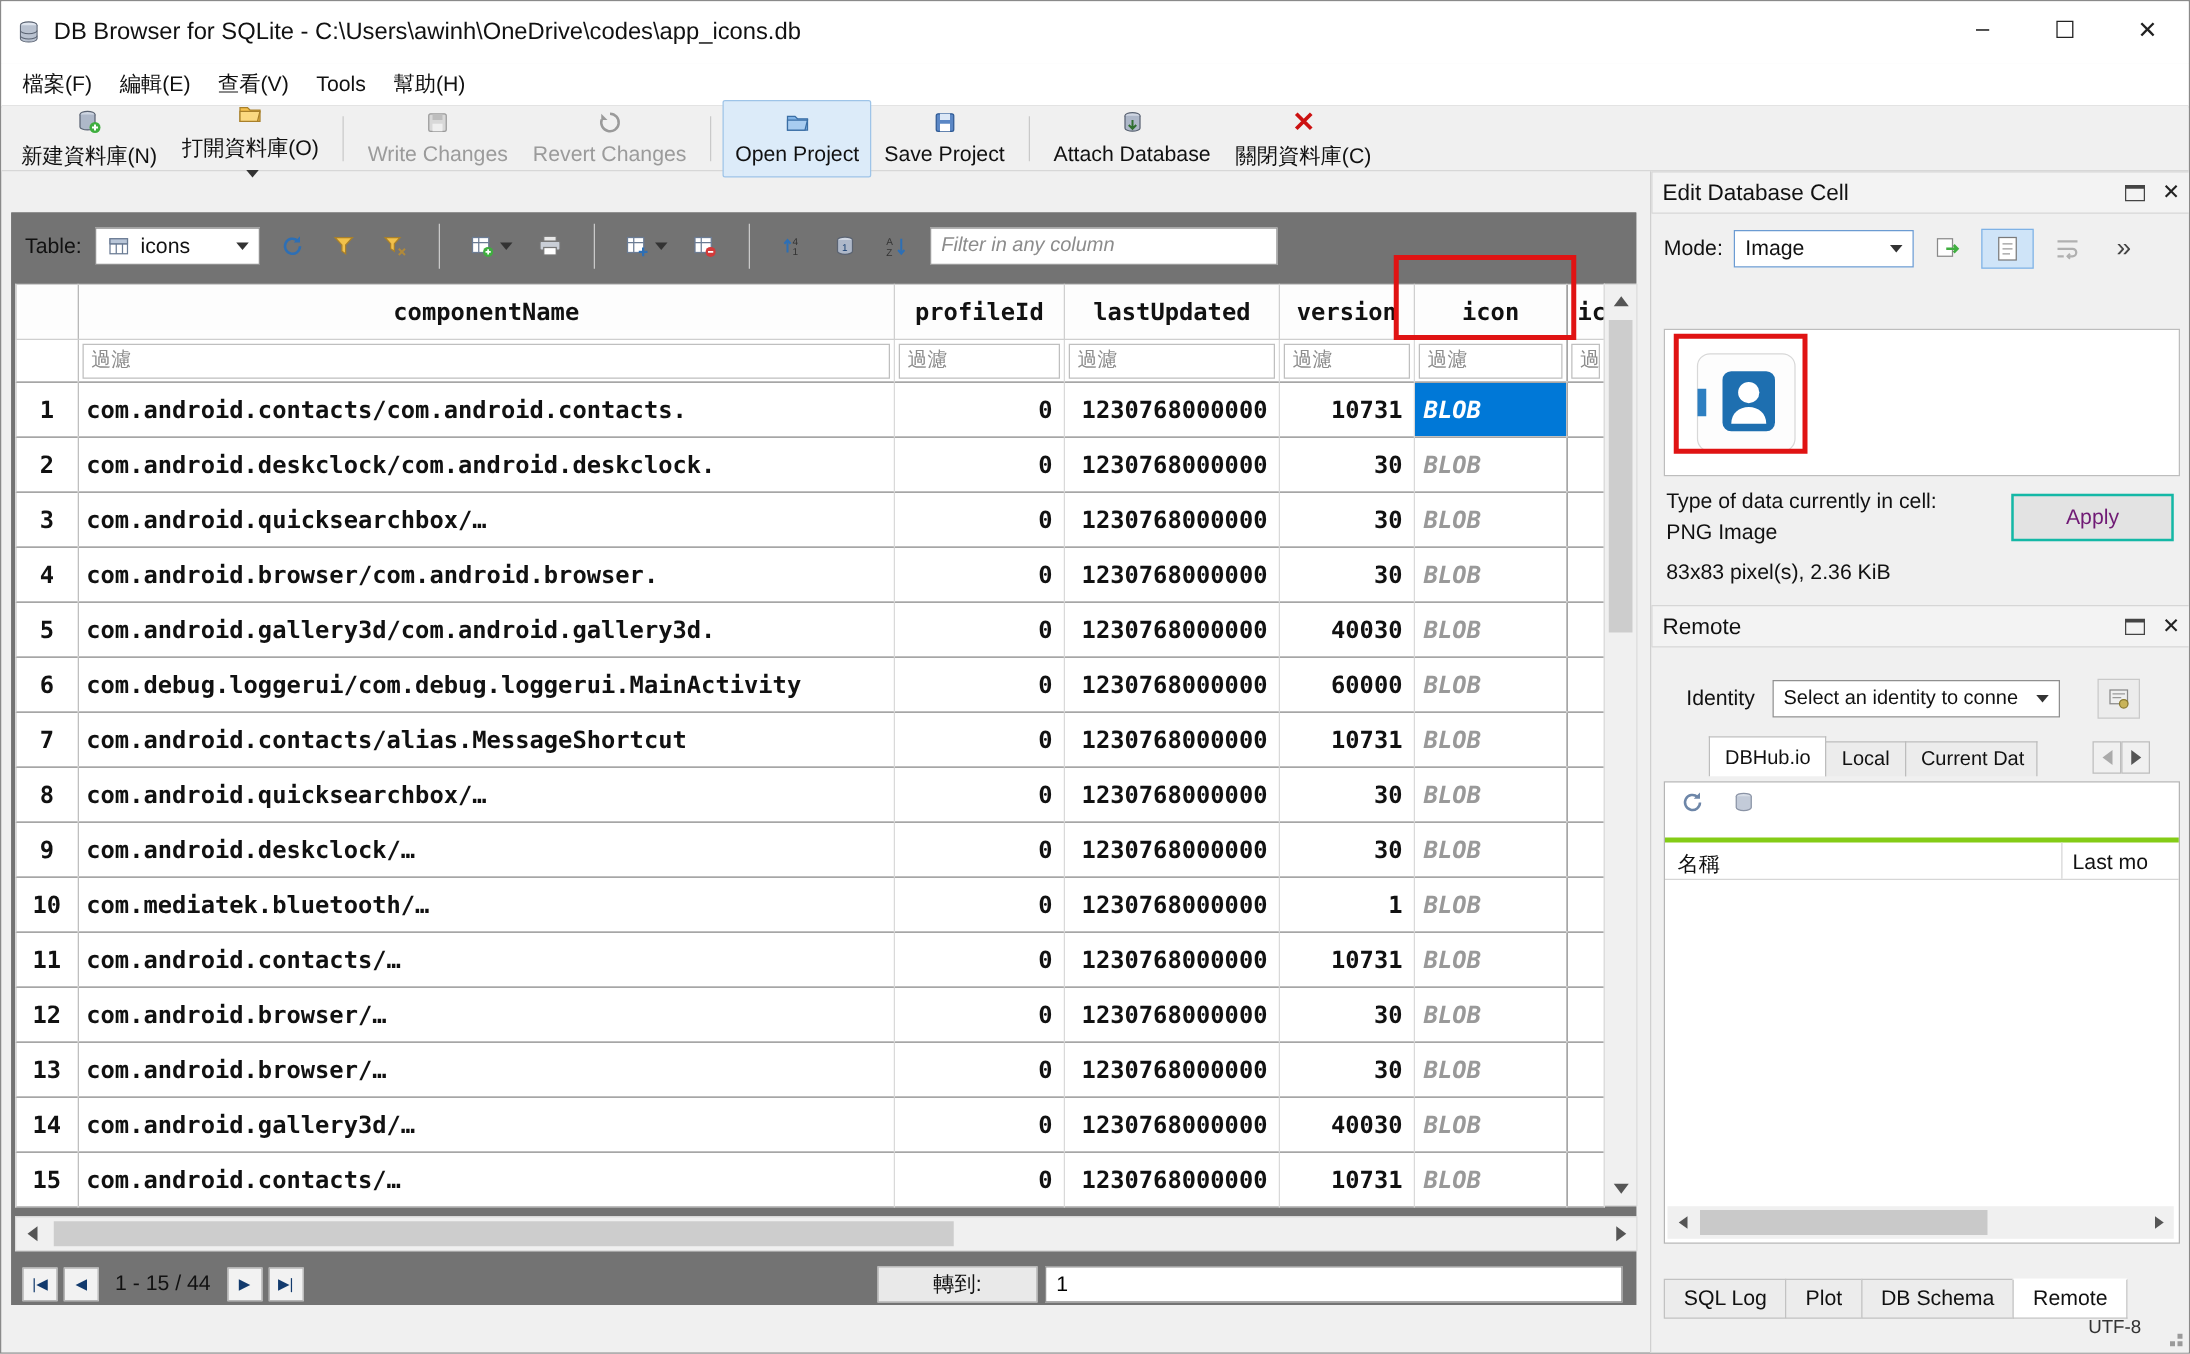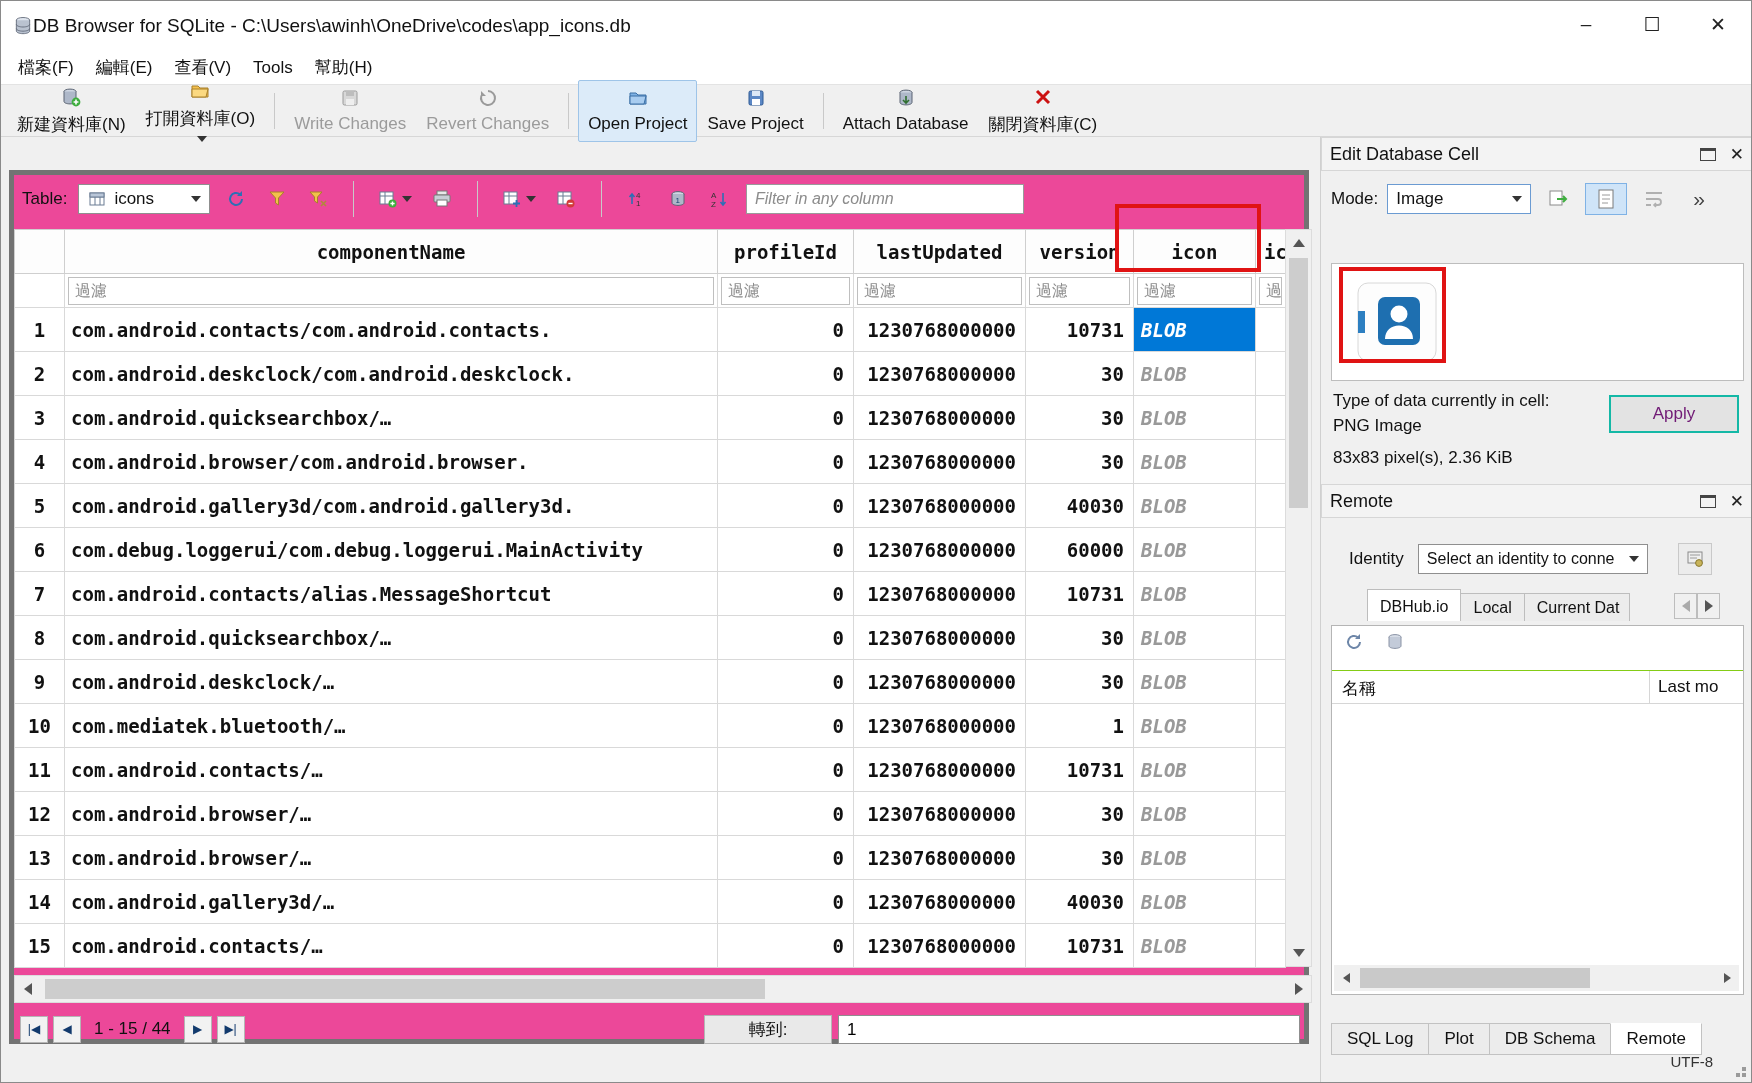--- a/index.html
+++ b/index.html
@@ -2,21 +2,21 @@
 <html><head>
 <meta charset="utf-8">
 <style>
   *{margin:0;padding:0;box-sizing:border-box;}
   html,body{background:#d8d8d8;}
   body{font-family:"Liberation Sans","DejaVu Sans",sans-serif;color:#111;}
   #app{position:relative;width:1752px;height:1083px;background:#f0f0f0;overflow:hidden;border:1px solid #8a8a8a;}
 
   
   .titlebar{position:absolute;left:0;top:0;width:100%;height:50px;background:#ffffff;display:flex;align-items:center;padding-left:12px;}
-  .titlebar .app-title{font-size:19px;}
+  .titlebar .app-title{font-size:19px;margin-left:10px;}
   .win-controls{position:absolute;right:0;top:0;height:46px;display:flex;}
   .win-btn{width:66px;height:46px;display:flex;align-items:center;justify-content:center;font-size:19px;color:#222;}
 
   
   .menubar{position:absolute;left:0;top:50px;width:100%;height:34px;background:#ffffff;border-bottom:1px solid #e3e3e3;display:flex;align-items:center;padding-left:6px;}
   .menu-item{font-size:17px;padding:4px 11px;}
 
   
   .toolbar{position:absolute;left:0;top:85px;width:100%;height:51px;background:#f0f0f0;border-bottom:1px solid #d7d7d7;display:flex;align-items:center;padding-left:6px;}
   .tb-btn{display:flex;align-items:center;gap:6px;font-size:17px;padding:7px 9px;border:1px solid transparent;border-radius:2px;white-space:nowrap;flex-direction:column;}
@@ -25,21 +25,21 @@
   .tb-sep{width:1px;height:36px;background:#c9c9c9;margin:0 9px;}
   .caret-down{width:0;height:0;border-left:5px solid transparent;border-right:5px solid transparent;border-top:6px solid #333;display:inline-block;margin-left:3px;}
   .icon16{width:20px;height:20px;display:inline-flex;align-items:center;justify-content:center;}
 
   
   .tabbar{position:absolute;left:8px;top:137px;height:33px;display:flex;align-items:flex-end;z-index:5;}
   .mtab{font-size:17px;padding:5px 17px;background:#f0f0f0;border:1px solid #bdbdbd;border-bottom:none;margin-right:-1px;height:29px;}
   .mtab.active{background:#ffffff;height:33px;padding-top:8px;z-index:6;}
 
   
-  .page{position:absolute;left:8px;top:169px;width:1300px;height:874px;background:#ec4899;border:5px solid #737373;}
+  .page{position:absolute;left:8px;top:169px;width:1300px;height:874px;background:#737373;border:3px solid #737373;}
   .controls-row{position:relative;height:48px;display:flex;align-items:center;gap:11px;padding-left:8px;}
   .lbl{font-size:17px;}
   .combo{background:#fff;border:1px solid #8f8f8f;height:30px;display:flex;align-items:center;padding:0 8px;gap:7px;font-size:17px;}
   .combo .caret-down{margin-left:auto;}
   .table-combo{width:132px;}
   .ib{width:30px;height:30px;display:flex;align-items:center;justify-content:center;border:1px solid transparent;border-radius:2px;}
   .ib.wcaret{width:42px;gap:2px;}
   .filter-input{position:absolute;left:732px;top:9px;width:278px;height:30px;border:1px solid #9a9a9a;font-size:16px;padding-left:8px;color:#333;font-family:"Liberation Sans",sans-serif;}
   .filter-input::placeholder{color:#8c8c8c;font-style:italic;}
 
@@ -96,21 +96,21 @@
   .identity-combo{width:230px;margin-left:14px;font-size:16px;}
   .identity-btn{width:34px;height:32px;margin-left:30px;border:1px solid #c9c9c9;background:#ececec;display:flex;align-items:center;justify-content:center;}
   .rtabs{position:absolute;left:46px;top:452px;height:32px;display:flex;align-items:flex-end;}
   .rtab{font-size:16px;padding:5px 12px;background:#ececec;border:1px solid #bdbdbd;border-bottom:none;margin-right:-1px;height:28px;white-space:nowrap;overflow:hidden;}
   .rtab.active{background:#fff;height:32px;padding-top:8px;}
   .rtab.cut{max-width:106px;}
   .rtab-scroll{position:absolute;left:353px;top:456px;display:flex;}
   .rtab-sbtn{width:23px;height:26px;border:1px solid #bdbdbd;background:#f0f0f0;display:flex;align-items:center;justify-content:center;}
   .rlist{position:absolute;left:10px;top:488px;width:413px;height:370px;background:#fff;border:1px solid #b5b5b5;}
   .rlist-toolbar{position:absolute;left:12px;top:6px;display:flex;gap:22px;}
-  .rlist-hdr{position:absolute;left:0;top:44px;width:100%;height:34px;border-bottom:1px solid #d6d6d6;border-top:1px solid #84cc16;display:flex;font-size:17px;}
+  .rlist-hdr{position:absolute;left:0;top:44px;width:100%;height:34px;border-bottom:1px solid #d6d6d6;border-top:4px solid #84cc16;display:flex;font-size:17px;}
   .rcol-name{width:318px;padding:6px 0 0 10px;border-right:1px solid #d6d6d6;}
   .rcol-last{padding:6px 0 0 8px;white-space:nowrap;overflow:hidden;}
   .rlist-hscroll{position:absolute;left:2px;bottom:3px;width:405px;height:26px;background:#f0f0f0;}
   .rlist-hscroll .thumb{position:absolute;left:26px;top:3px;width:230px;height:20px;background:#c9c9c9;}
   .dock-tabs{position:absolute;left:10px;top:886px;display:flex;}
   .dtab{font-size:17px;padding:5px 15px;background:#ececec;border:1px solid #c2c2c2;margin-right:-1px;}
   .dtab.active{background:#fff;border-top-color:#fff;}
 
   
   .status-enc{position:absolute;right:38px;top:1052px;font-size:15px;color:#333;}

